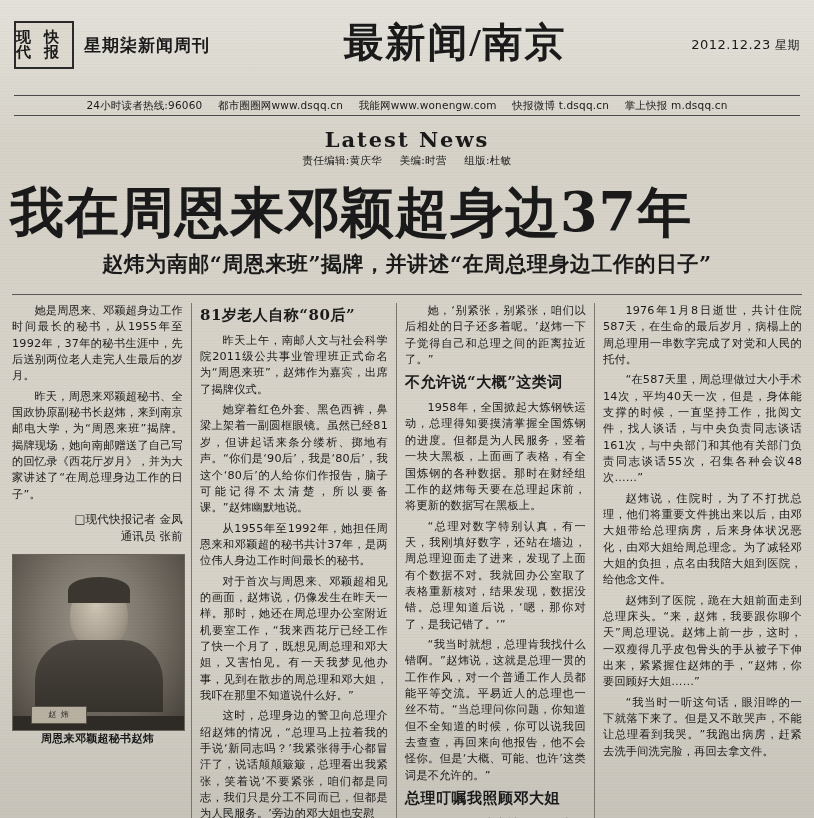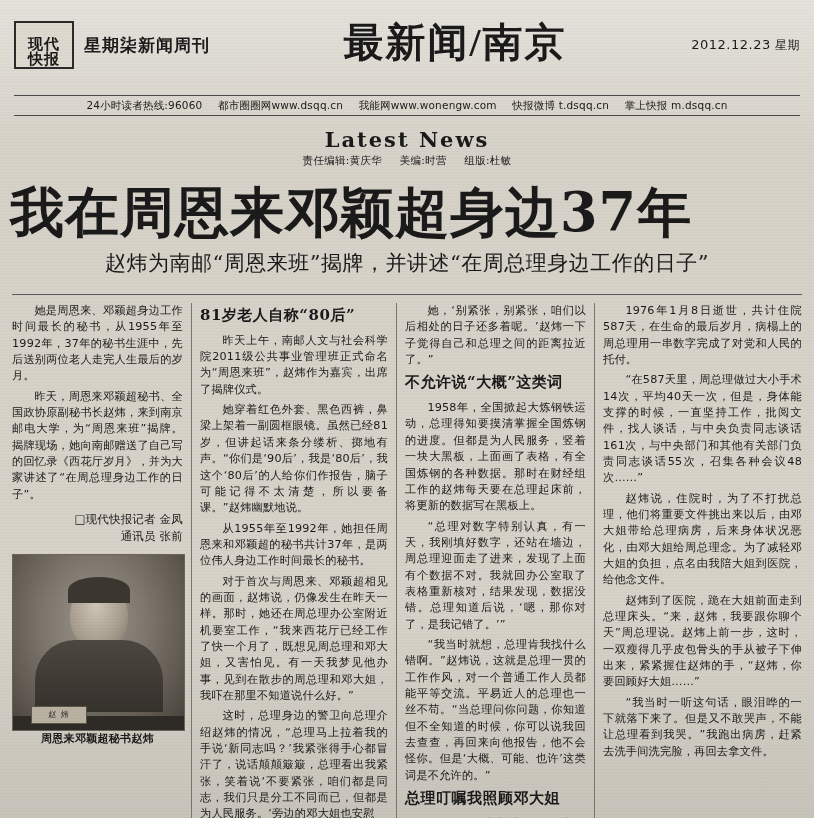--- a/index.html
+++ b/index.html
@@ -22,21 +22,21 @@
   
   .masthead{
     position:relative;
     height:78px;
     padding:6px 14px 0 14px;
     display:flex;align-items:center;
   }
   .logo-box{
     width:56px;height:44px;
     border:2px solid #2a2a2a;
-    display:flex;flex-direction:column;align-items:center;justify-content:flex-end;
+    display:flex;flex-direction:row;align-items:center;justify-content:center;
     font-family:"DejaVu Serif","Liberation Serif",serif;
     font-weight:bold;font-size:15px;line-height:1.0;
     letter-spacing:1px;
     margin-right:10px;
     background:#ded9cf;
   }
   .logo-box span{display:block;}
   .weekly{
     font-family:"DejaVu Serif","Liberation Serif",serif;
     font-size:17px;font-weight:bold;letter-spacing:1px;
@@ -96,21 +96,21 @@
     font-family:"DejaVu Serif","Liberation Serif",serif;
     font-weight:bold;
     font-size:54px;
     line-height:1.05;
     letter-spacing:1px;
     text-align:left;
     white-space:nowrap;
   }
   .subhead{
     font-family:"DejaVu Serif","Liberation Serif",serif;
-    font-weight:normal;
+    font-weight:bold;
     font-size:21px;
     line-height:1.2;
     text-align:center;
     margin-top:10px;
     letter-spacing:0.5px;
     white-space:nowrap;
   }
   .rule{
     border-bottom:1px solid #5a5a5a;
     margin:12px 12px 0 12px;

